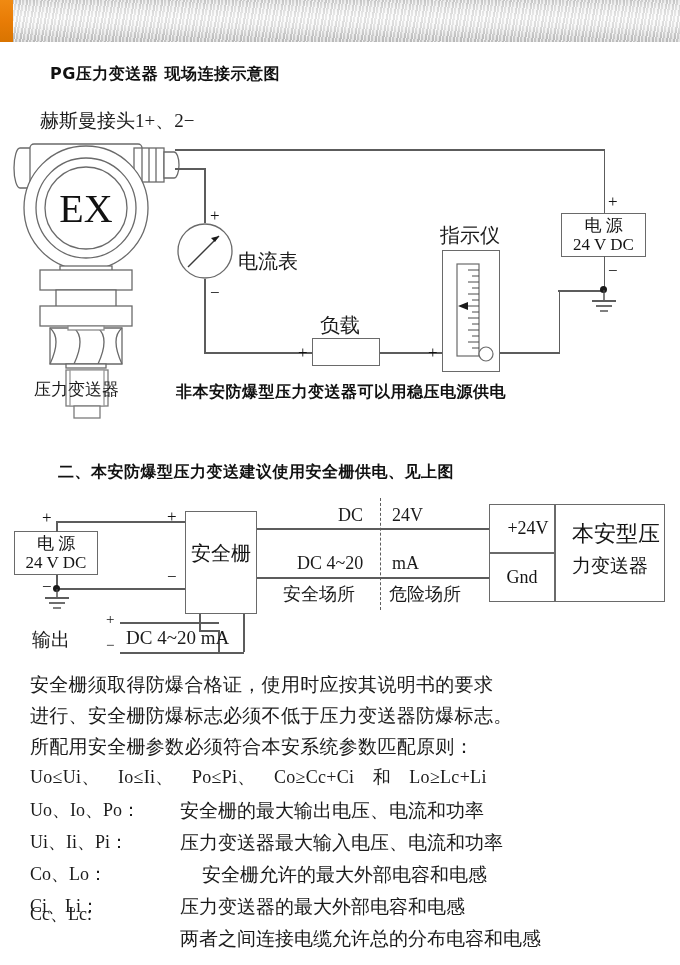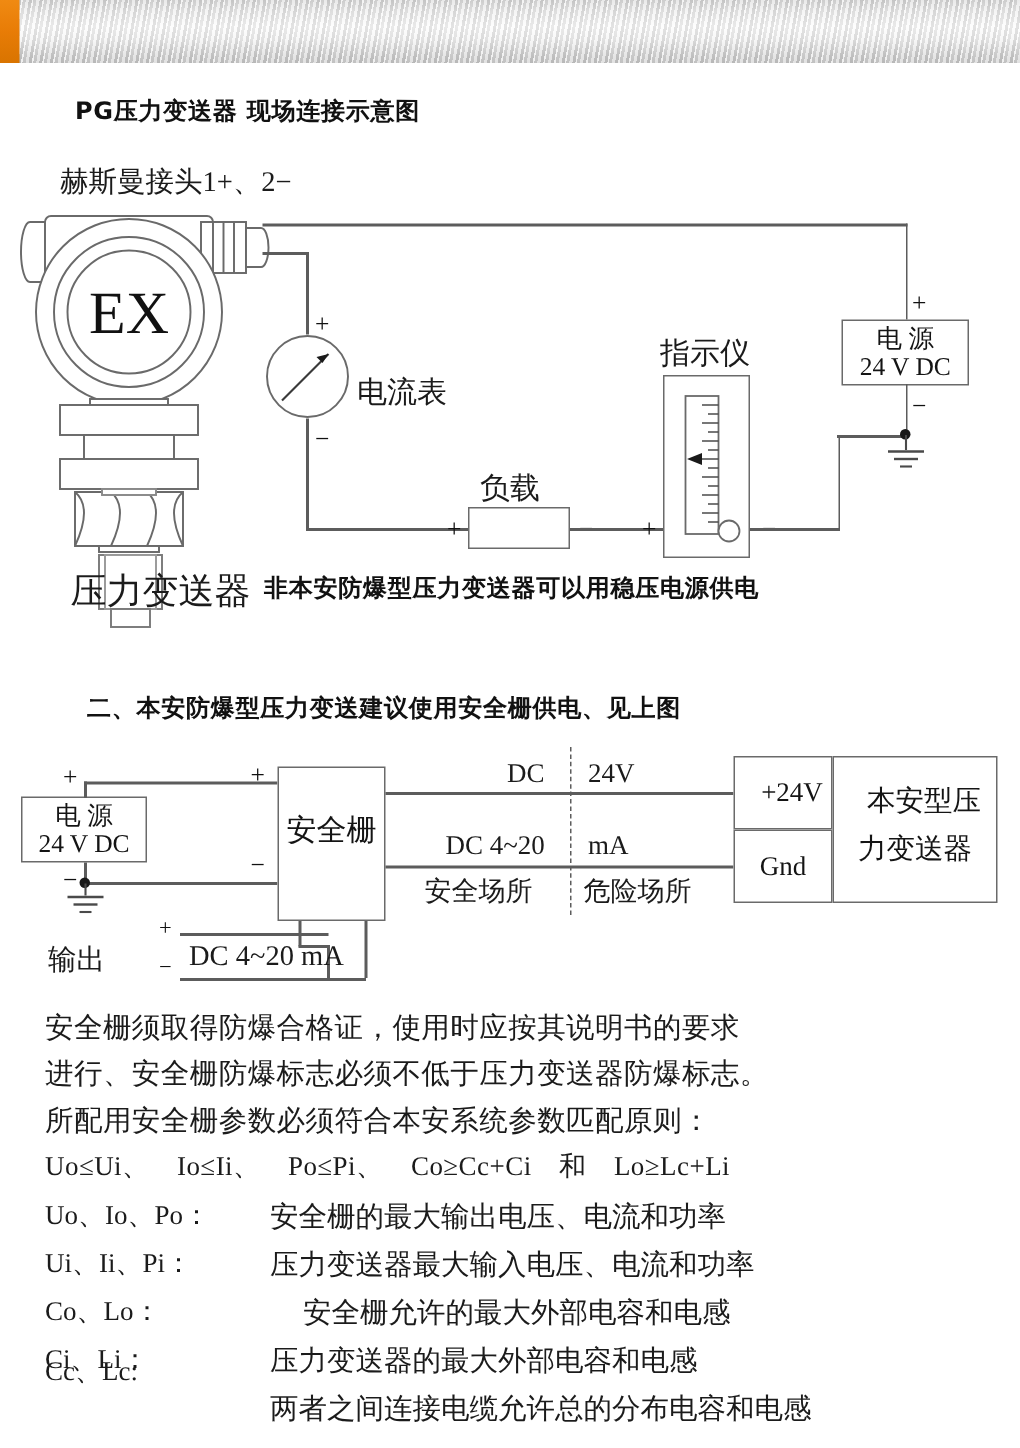--- a/index.html
+++ b/index.html
@@ -132,21 +132,21 @@
 </svg>
 
 <svg style="position:absolute;left:8px;top:370px;" width="180" height="48" viewBox="0 0 180 48">
   <g fill="#fff" stroke="#7b7b7b" stroke-width="1.3">
     <rect x="58" y="0" width="42" height="36"></rect>
     <rect x="62" y="0" width="34" height="36" stroke="#9a9a9a"></rect>
     <rect x="66" y="36" width="26" height="12"></rect>
   </g>
 </svg>
 
-<div class="ser" style="left:34px;top:378px;font-size:24px;margin-left:13px;">压力变送器</div>
+<div class="ser" style="left:34px;top:378px;font-size:17px;">压力变送器</div>
 
 <div class="wire h" style="left:175px;top:149px;width:430px;"></div>
 <div class="wire v" style="left:603.5px;top:149px;height:65px;"></div>
 
 <div class="wire h" style="left:175px;top:168px;width:30px;"></div>
 <div class="wire v" style="left:204px;top:168px;height:55px;"></div>
 
 <svg style="position:absolute;left:176px;top:222px;" width="58" height="58" viewBox="0 0 58 58">
   <circle cx="29" cy="29" r="27" fill="#fff" stroke="#6a6a6a" stroke-width="1.3"></circle>
   <line x1="12" y1="45" x2="43" y2="14" stroke="#3a3a3a" stroke-width="1.4"></line>
@@ -245,21 +245,21 @@
 <div class="ser" style="left:283px;top:582px;font-size:18px;">安全场所</div>
 <div class="ser" style="left:389px;top:582px;font-size:18px;">危险场所</div>
 
 <div style="position:absolute;left:380px;top:498px;width:0;height:112px;border-left:1.5px dashed #5c5c5c;"></div>
 
 <div class="box" style="left:489px;top:504px;width:66px;height:49px;"></div>
 <div class="boxlabel" style="left:489px;top:504px;width:78px;height:49px;font-size:18px;">+24V</div>
 <div class="box" style="left:489px;top:553px;width:66px;height:49px;"></div>
 <div class="boxlabel" style="left:489px;top:553px;width:66px;height:49px;font-size:18px;">Gnd</div>
 <div class="box" style="left:555px;top:504px;width:110px;height:98px;"></div>
-<div class="boxlabel" style="left:555px;top:520px;width:122px;height:28px;font-size:19px;">本安型压</div>
+<div class="boxlabel" style="left:555px;top:520px;width:122px;height:28px;font-size:22px;">本安型压</div>
 <div class="boxlabel" style="left:555px;top:552px;width:110px;height:28px;font-size:19px;">力变送器</div>
 
 <div class="wire v" style="left:199px;top:614px;height:17px;"></div>
 <div class="wire h" style="left:199px;top:630px;width:20px;"></div>
 <div class="wire v" style="left:218px;top:630px;height:22px;"></div>
 <div class="wire v" style="left:243px;top:614px;height:38px;"></div>
 <div class="wire h" style="left:120px;top:622px;width:99px;"></div>
 <div class="wire h" style="left:120px;top:652px;width:124px;"></div>
 <div class="ser" style="left:32px;top:627px;font-size:19px;">输出</div>
 <div class="sign" style="left:106px;top:612px;font-size:15px;">+</div>

